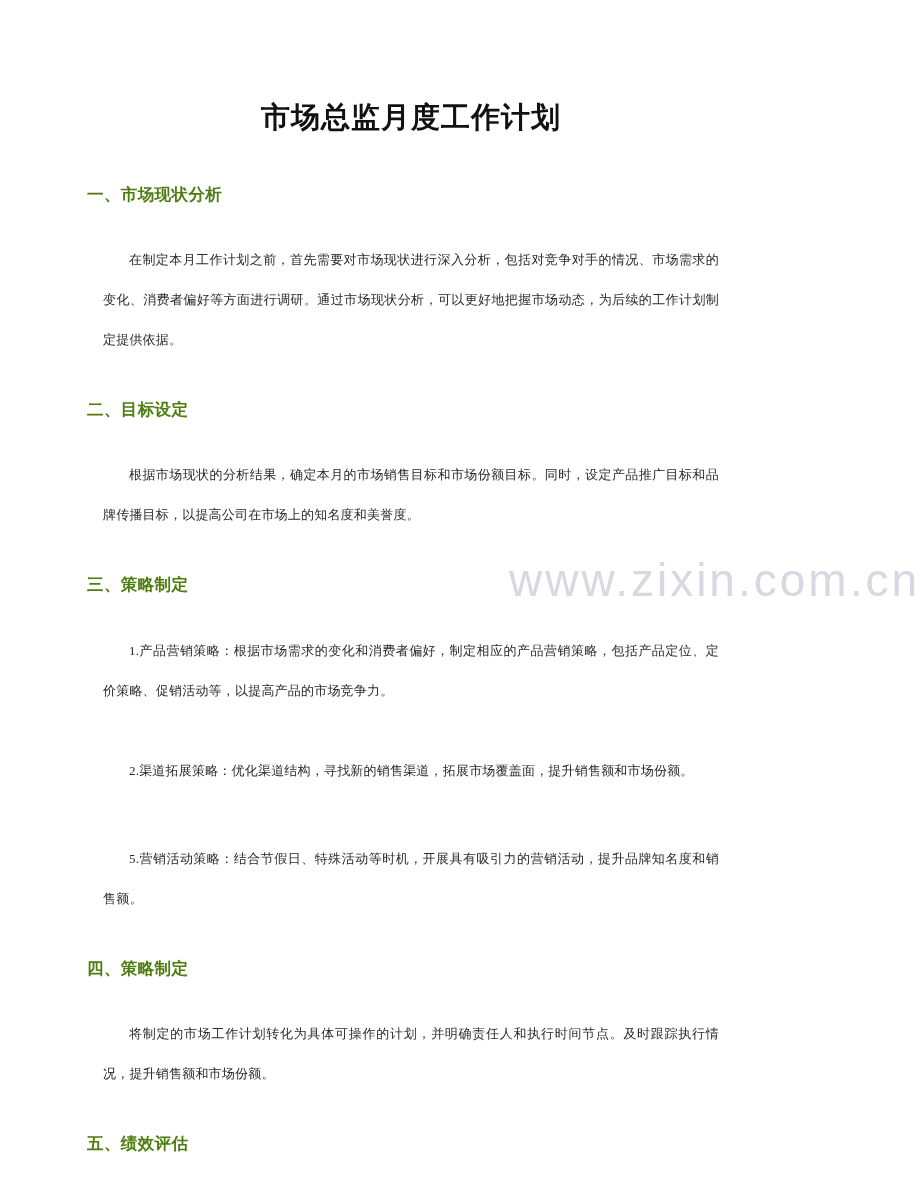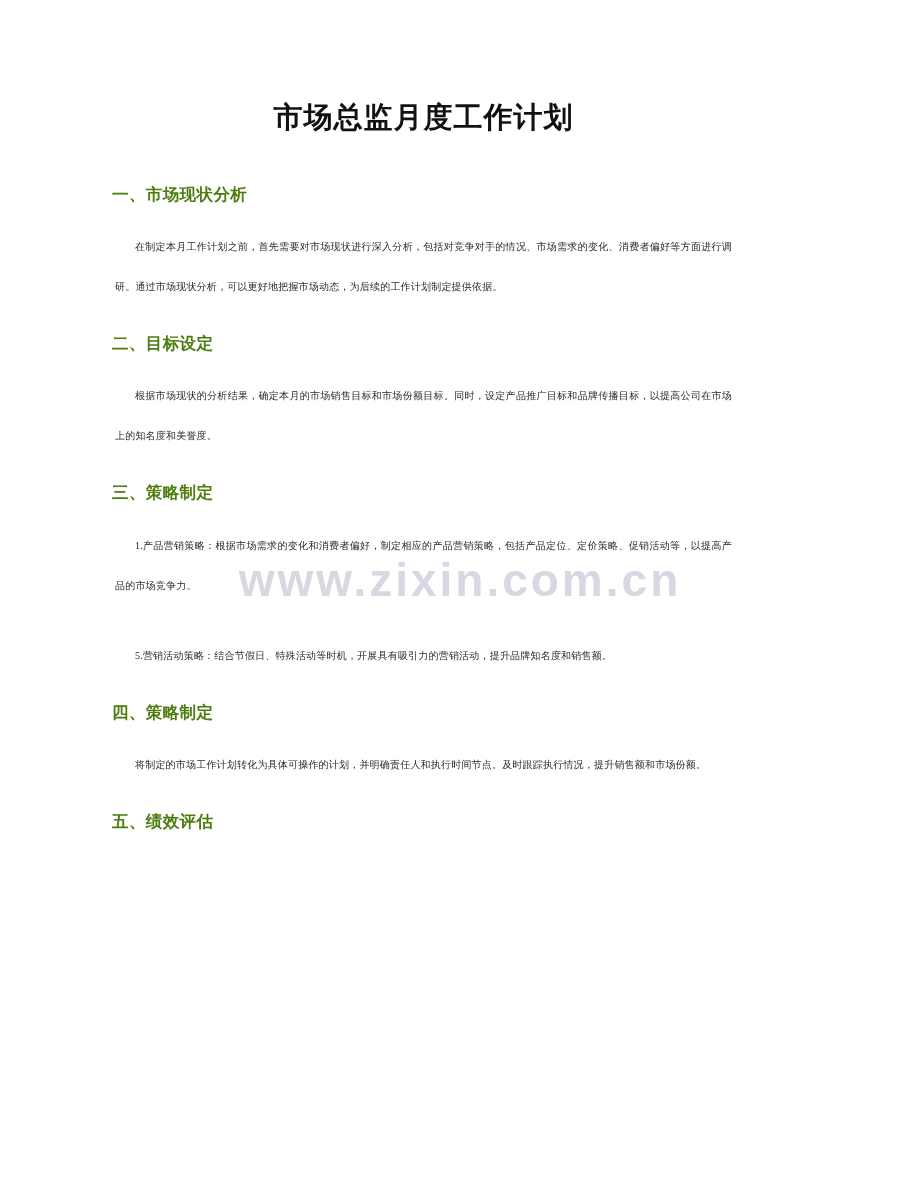--- a/index.html
+++ b/index.html
@@ -16,35 +16,35 @@
     height: 1191px;
     background: #ffffff;
     overflow: hidden;
     box-sizing: border-box;
   }
   .watermark {
     position: absolute;
     left: 0;
     top: 553px;
     width: 920px;
-    text-align: center;
+    text-align: right;
     font-family: "Liberation Sans", "DejaVu Sans", sans-serif;
     font-size: 46px;
-    font-weight: 700;
+    font-weight: 400;
     letter-spacing: 3px;
     color: #d9d7e2;
     white-space: nowrap;
     user-select: none;
     pointer-events: none;
     z-index: 0;
   }
   .content {
     position: relative;
     z-index: 1;
-    padding: 0 130px 0 112px;
+    padding: 0 130px 0 87px;
     box-sizing: border-box;
     width: 865px;
   }
   .doc-title {
     margin: 0;
     padding-top: 99px;
     text-align: center;
     font-family: "Liberation Sans", "DejaVu Sans", sans-serif;
     font-size: 29px;
     font-weight: bold;
@@ -55,23 +55,23 @@
   .section-heading {
     margin: 0;
     font-family: "Liberation Sans", "DejaVu Sans", sans-serif;
     font-size: 16.5px;
     font-weight: bold;
     color: #4d7c0f;
     line-height: 1.6;
     letter-spacing: 0.4px;
   }
   .body-text {
-    margin: 3px;
+    margin: 16px;
     font-family: "Liberation Serif", "DejaVu Serif", serif;
-    font-size: 10px;
+    font-size: 13px;
     color: #2a2a2a;
     line-height: 40px;
     text-align: justify;
     text-justify: inter-ideograph;
     text-indent: 2em;
     letter-spacing: 0.2px;
   }
   .gap-title-s1 { height: 44px; }
   .gap-head-body { height: 17px; }
   .gap-body-head { height: 20px; }
@@ -97,20 +97,21 @@
 
     <h2 class="section-heading">二、目标设定</h2>
     <div class="gap-head-body"></div>
     <p class="body-text">根据市场现状的分析结果，确定本月的市场销售目标和市场份额目标。同时，设定产品推广目标和品牌传播目标，以提高公司在市场上的知名度和美誉度。</p>
     <div class="gap-body-head"></div>
 
     <h2 class="section-heading">三、策略制定</h2>
     <div class="gap-head-body"></div>
     <p class="body-text">1.产品营销策略：根据市场需求的变化和消费者偏好，制定相应的产品营销策略，包括产品定位、定价策略、促销活动等，以提高产品的市场竞争力。</p>
     <div class="gap-item"></div>
+    <p class="body-text">2.渠道拓展策略：优化渠道结构，寻找新的销售渠道，拓展市场覆盖面，提升销售额和市场份额。</p>
     <div class="gap-item"></div>
     <div class="gap-item"></div>
     <p class="body-text">5.营销活动策略：结合节假日、特殊活动等时机，开展具有吸引力的营销活动，提升品牌知名度和销售额。</p>
     <div class="gap-body-head"></div>
 
     <h2 class="section-heading">四、策略制定</h2>
     <div class="gap-head-body"></div>
     <p class="body-text">将制定的市场工作计划转化为具体可操作的计划，并明确责任人和执行时间节点。及时跟踪执行情况，提升销售额和市场份额。</p>
     <div class="gap-body-head"></div>
 

